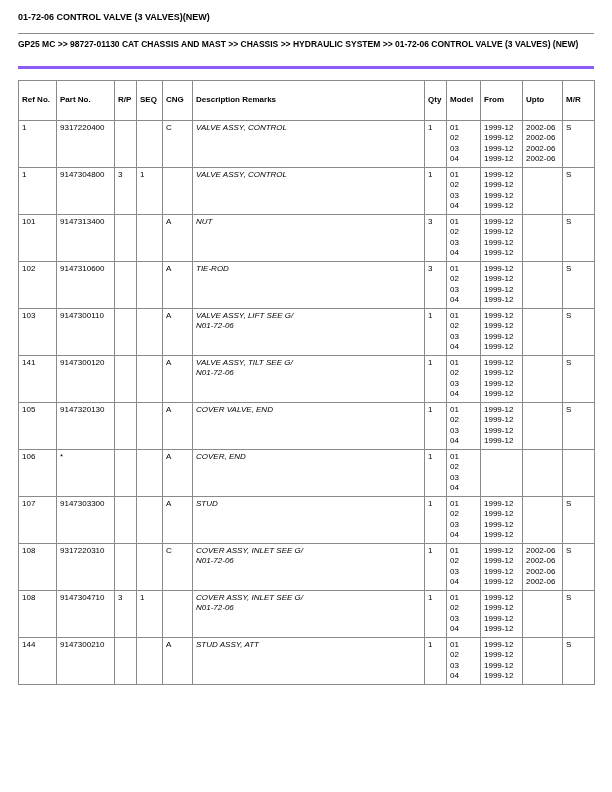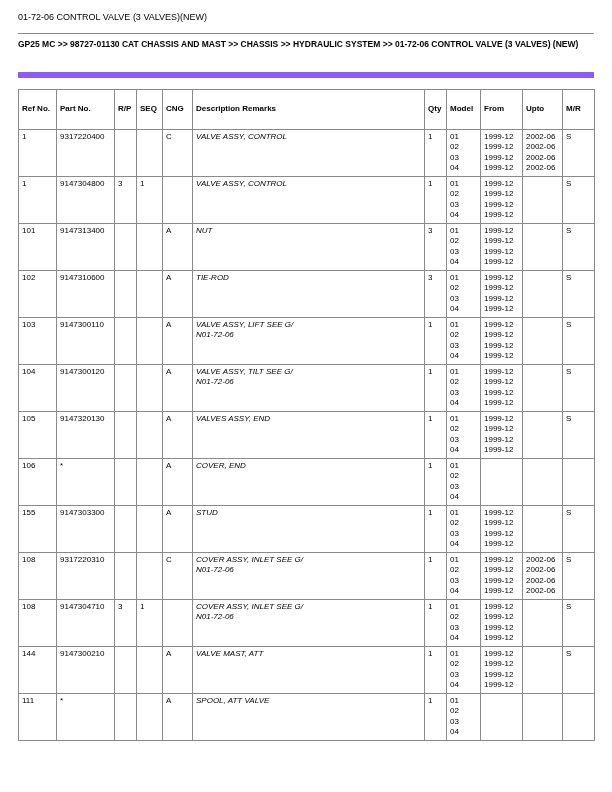--- a/index.html
+++ b/index.html
@@ -6,29 +6,29 @@
   html, body { background:#ffffff; }
   body {
     width:612px; height:792px;
     font-family:"Liberation Sans", sans-serif;
     color:#000;
     position:relative;
     overflow:hidden;
   }
   .page { position:absolute; left:18px; top:12px; width:576px; }
   .doc-title {
-    font-weight:normal;
+    font-weight:bold;
     font-size:9px;
     line-height:11px;
     margin-bottom:10px;
   }
   .breadcrumb-wrap {
     border-top:1px solid #8a8a8a;
-    border-bottom:6px solid #8b5cf6;
-    padding:5px 0 22px 0;
+    border-bottom:3px solid #8b5cf6;
+    padding:5px 0 16px 0;
     margin-bottom:11px;
   }
   .breadcrumb {
     font-weight:bold;
     font-size:8.5px;
     line-height:11px;
   }
   table.parts {
     border-collapse:collapse;
     table-layout:fixed;
@@ -210,21 +210,21 @@
           <td class="stack">
             <div>1999-12</div>
             <div>1999-12</div>
             <div>1999-12</div>
             <div>1999-12</div>
           </td>
           <td class="stack"></td>
           <td>S</td>
         </tr>
         <tr>
-          <td>104</td>
+          <td>141</td>
           <td>9147300120</td>
           <td></td>
           <td></td>
           <td>A</td>
           <td class="desc">VALVE ASSY, TILT SEE G/
 N01-72-06</td>
           <td>1</td>
           <td class="stack">
             <div>01</div>
             <div>02</div>
@@ -239,21 +239,21 @@
           </td>
           <td class="stack"></td>
           <td>S</td>
         </tr>
         <tr>
           <td>105</td>
           <td>9147320130</td>
           <td></td>
           <td></td>
           <td>A</td>
-          <td class="desc">VALVES ASSY, END</td>
+          <td class="desc">COVER VALVE, END</td>
           <td>1</td>
           <td class="stack">
             <div>01</div>
             <div>02</div>
             <div>03</div>
             <div>04</div>
           </td>
           <td class="stack">
             <div>1999-12</div>
             <div>1999-12</div>
@@ -275,21 +275,21 @@
             <div>01</div>
             <div>02</div>
             <div>03</div>
             <div>04</div>
           </td>
           <td class="stack"></td>
           <td class="stack"></td>
           <td></td>
         </tr>
         <tr>
-          <td>155</td>
+          <td>107</td>
           <td>9147303300</td>
           <td></td>
           <td></td>
           <td>A</td>
           <td class="desc">STUD</td>
           <td>1</td>
           <td class="stack">
             <div>01</div>
             <div>02</div>
             <div>03</div>
@@ -356,51 +356,33 @@
           </td>
           <td class="stack"></td>
           <td>S</td>
         </tr>
         <tr>
           <td>144</td>
           <td>9147300210</td>
           <td></td>
           <td></td>
           <td>A</td>
-          <td class="desc">VALVE MAST, ATT</td>
-          <td>1</td>
-          <td class="stack">
-            <div>01</div>
-            <div>02</div>
-            <div>03</div>
-            <div>04</div>
-          </td>
-          <td class="stack">
-            <div>1999-12</div>
-            <div>1999-12</div>
-            <div>1999-12</div>
-            <div>1999-12</div>
-          </td>
-          <td class="stack"></td>
-          <td>S</td>
-        </tr>
-        <tr>
-          <td>111</td>
-          <td>*</td>
-          <td></td>
-          <td></td>
-          <td>A</td>
-          <td class="desc">SPOOL, ATT VALVE</td>
-          <td>1</td>
-          <td class="stack">
-            <div>01</div>
-            <div>02</div>
-            <div>03</div>
-            <div>04</div>
-          </td>
-          <td class="stack"></td>
-          <td class="stack"></td>
-          <td></td>
+          <td class="desc">STUD ASSY, ATT</td>
+          <td>1</td>
+          <td class="stack">
+            <div>01</div>
+            <div>02</div>
+            <div>03</div>
+            <div>04</div>
+          </td>
+          <td class="stack">
+            <div>1999-12</div>
+            <div>1999-12</div>
+            <div>1999-12</div>
+            <div>1999-12</div>
+          </td>
+          <td class="stack"></td>
+          <td>S</td>
         </tr>
       </tbody>
   </table>
 
 </div>
 
 </body></html>

